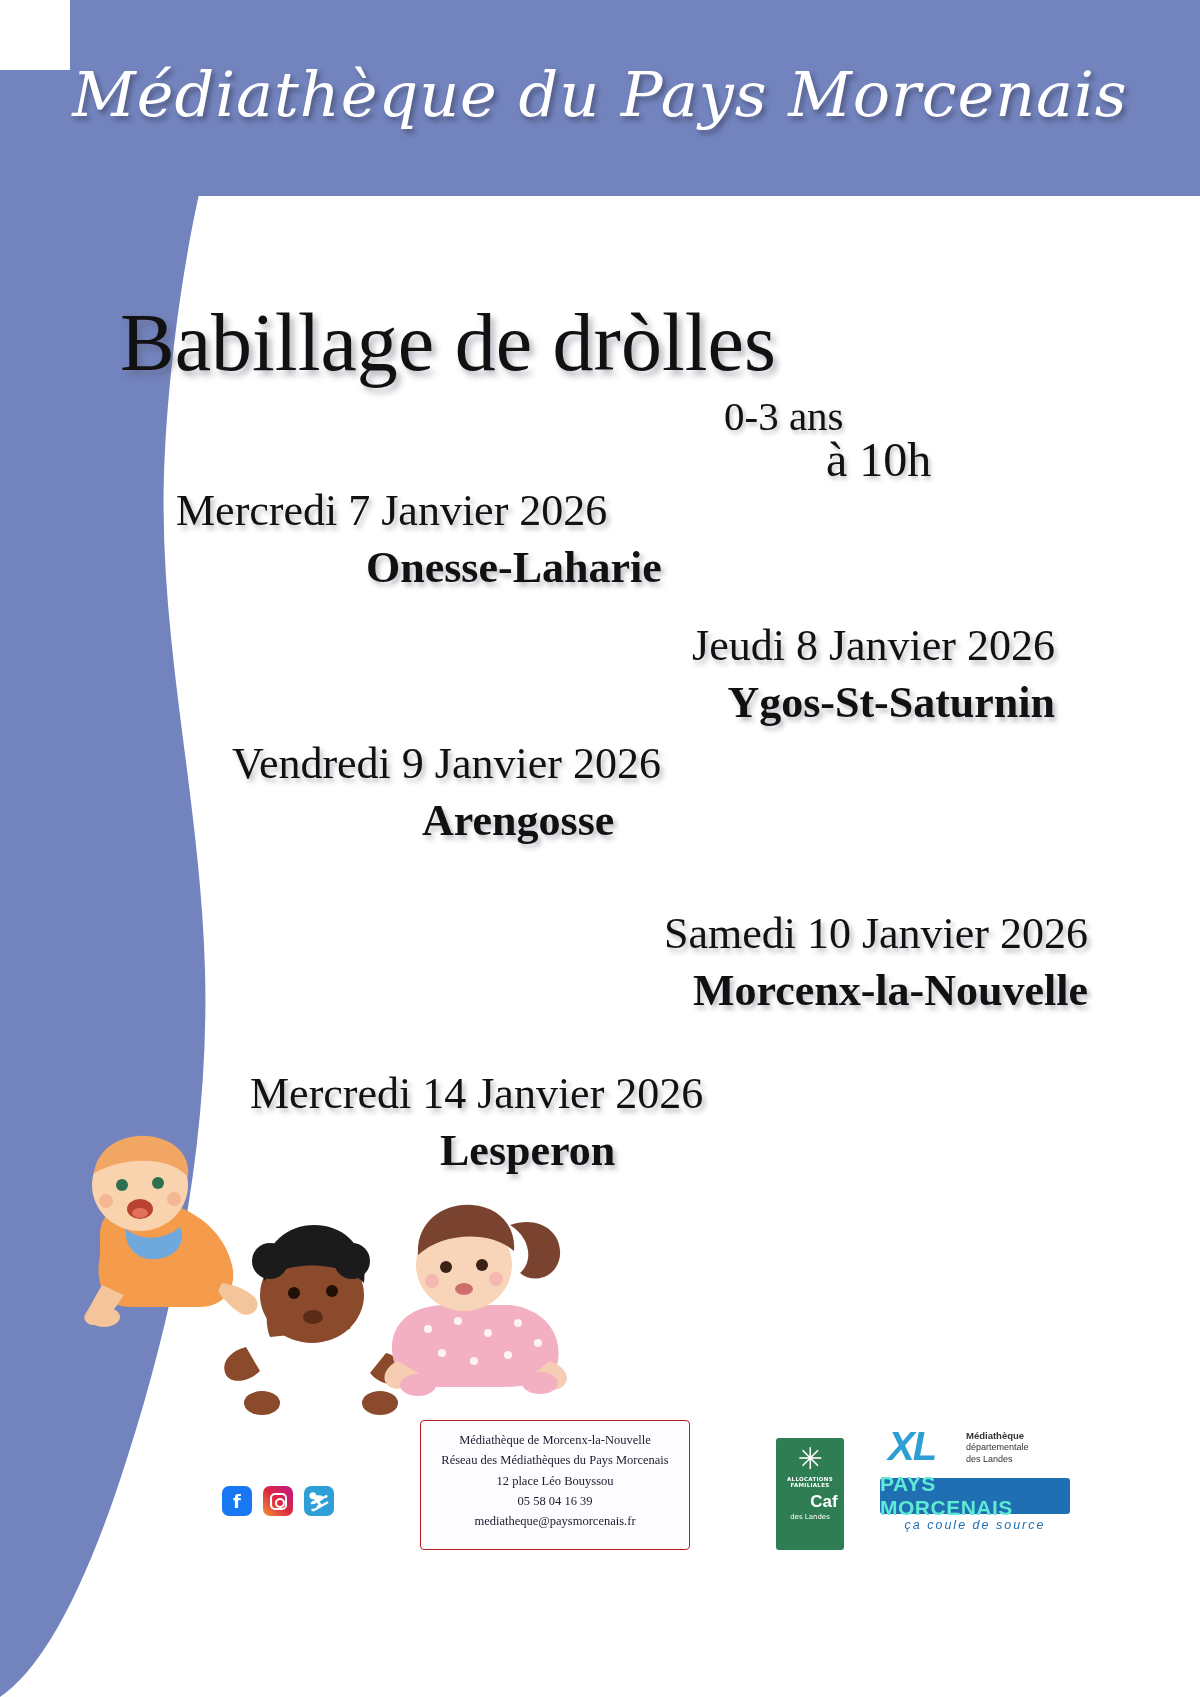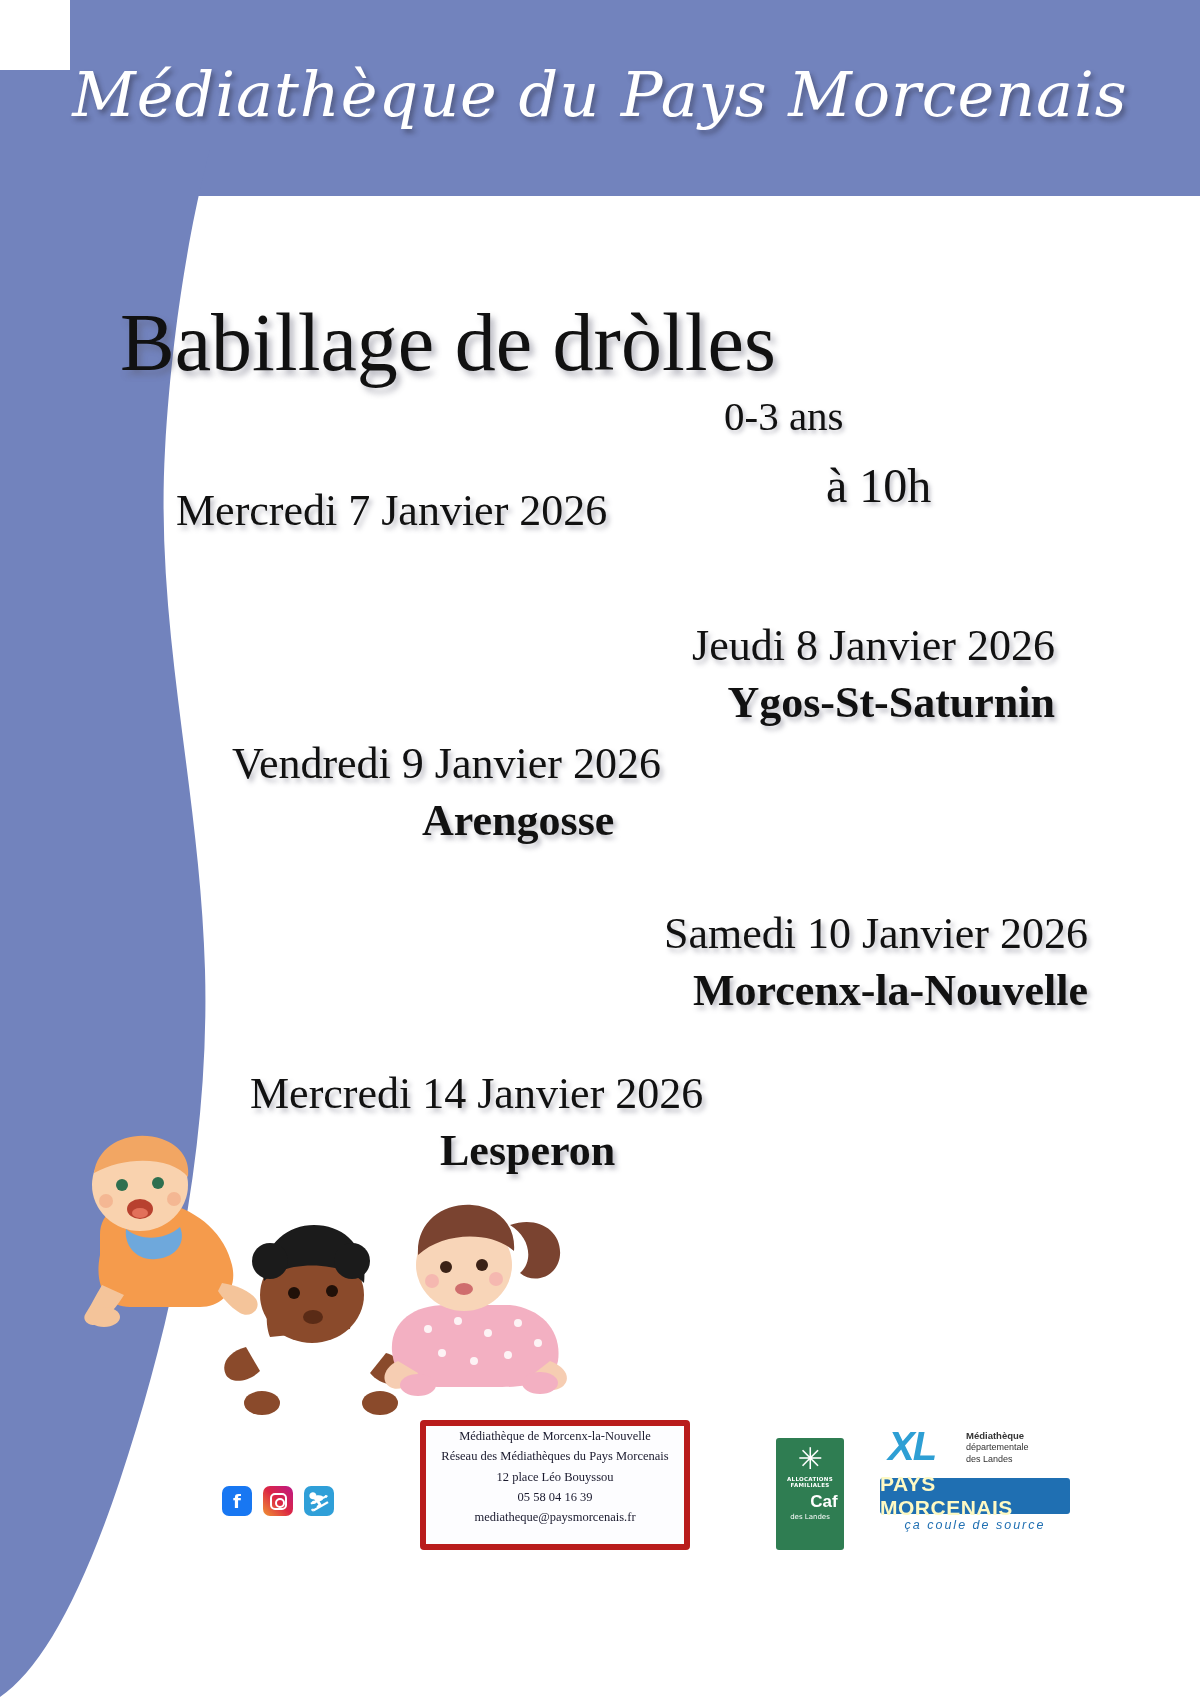--- a/index.html
+++ b/index.html
@@ -66,21 +66,21 @@
   }
   .age-line {
     position: absolute;
     left: 724px; top: 392px;
     font-size: 41px;
     color: #111111;
     text-shadow: 2px 3px 4px rgba(90,90,110,0.4);
   }
   .time-line {
     position: absolute;
-    left: 826px; top: 458px;
+    left: 826px; top: 432px;
     font-size: 48px;
     color: #111111;
     text-shadow: 2px 3px 4px rgba(90,90,110,0.4);
   }
 
   
   .events { position: absolute; left: 0; top: 0; width: 1200px; }
   .event { position: absolute; white-space: nowrap; }
   .event .date {
     display: block;
@@ -98,24 +98,25 @@
   }
   .event.left  { text-align: left; }
   .event.right { text-align: right; }
   .event .place.ind-a { padding-left: 190px; }
 
   
   .footer-box {
     position: absolute;
     left: 420px; top: 1420px;
     width: 270px; height: 130px;
-    border: 6px solid #b91c1c;
+    border: 1px solid #b91c1c;
     border-radius: 4px;
     background: #fdfdff;
     text-align: center;
+    padding-top: 9px;
     font-size: 12.5px;
     line-height: 1.62;
     color: #1a1a2e;
   }
 
   .socials {
     position: absolute;
     left: 222px; top: 1486px;
     display: flex;
     gap: 11px;
@@ -183,21 +184,21 @@
     position: absolute; left: 86px; top: 10px;
     font-family: "Liberation Sans", sans-serif;
     font-size: 9px; line-height: 1.25; color: #333;
   }
   .logo-pm .md b { font-size: 9.5px; }
   .logo-pm .band {
     position: absolute; left: 0; top: 58px;
     width: 190px; height: 36px;
     background: #1f6fb2;
     border-radius: 3px;
-    color: #fef9c3;
+    color: #5eead4;
     font-family: "Liberation Sans", sans-serif;
     font-weight: bold;
     font-size: 21px;
     letter-spacing: .5px;
     display: flex; align-items: center; justify-content: center;
   }
   .logo-pm .slogan {
     position: absolute; left: 0; top: 98px;
     width: 190px; text-align: center;
     font-family: "Liberation Sans", sans-serif;
@@ -226,20 +227,21 @@
   <div class="header-title">Médiathèque du Pays Morcenais</div>
 
   <div class="main-title">Babillage de dròlles</div>
   <div class="age-line">0-3 ans</div>
   <div class="time-line">à 10h</div>
 
   <div class="events">
 
     <div class="event left" style="left:176px; top:485px;">
       <span class="date">Mercredi 7 Janvier 2026</span>
+      <span class="place ind-a">Onesse-Laharie</span>
     </div>
 
     <div class="event right" style="right:145px; top:620px;">
       <span class="date">Jeudi 8 Janvier 2026</span>
       <span class="place">Ygos-St-Saturnin</span>
     </div>
 
     <div class="event left" style="left:232px; top:738px;">
       <span class="date">Vendredi 9 Janvier 2026</span>
       <span class="place ind-a">Arengosse</span>

